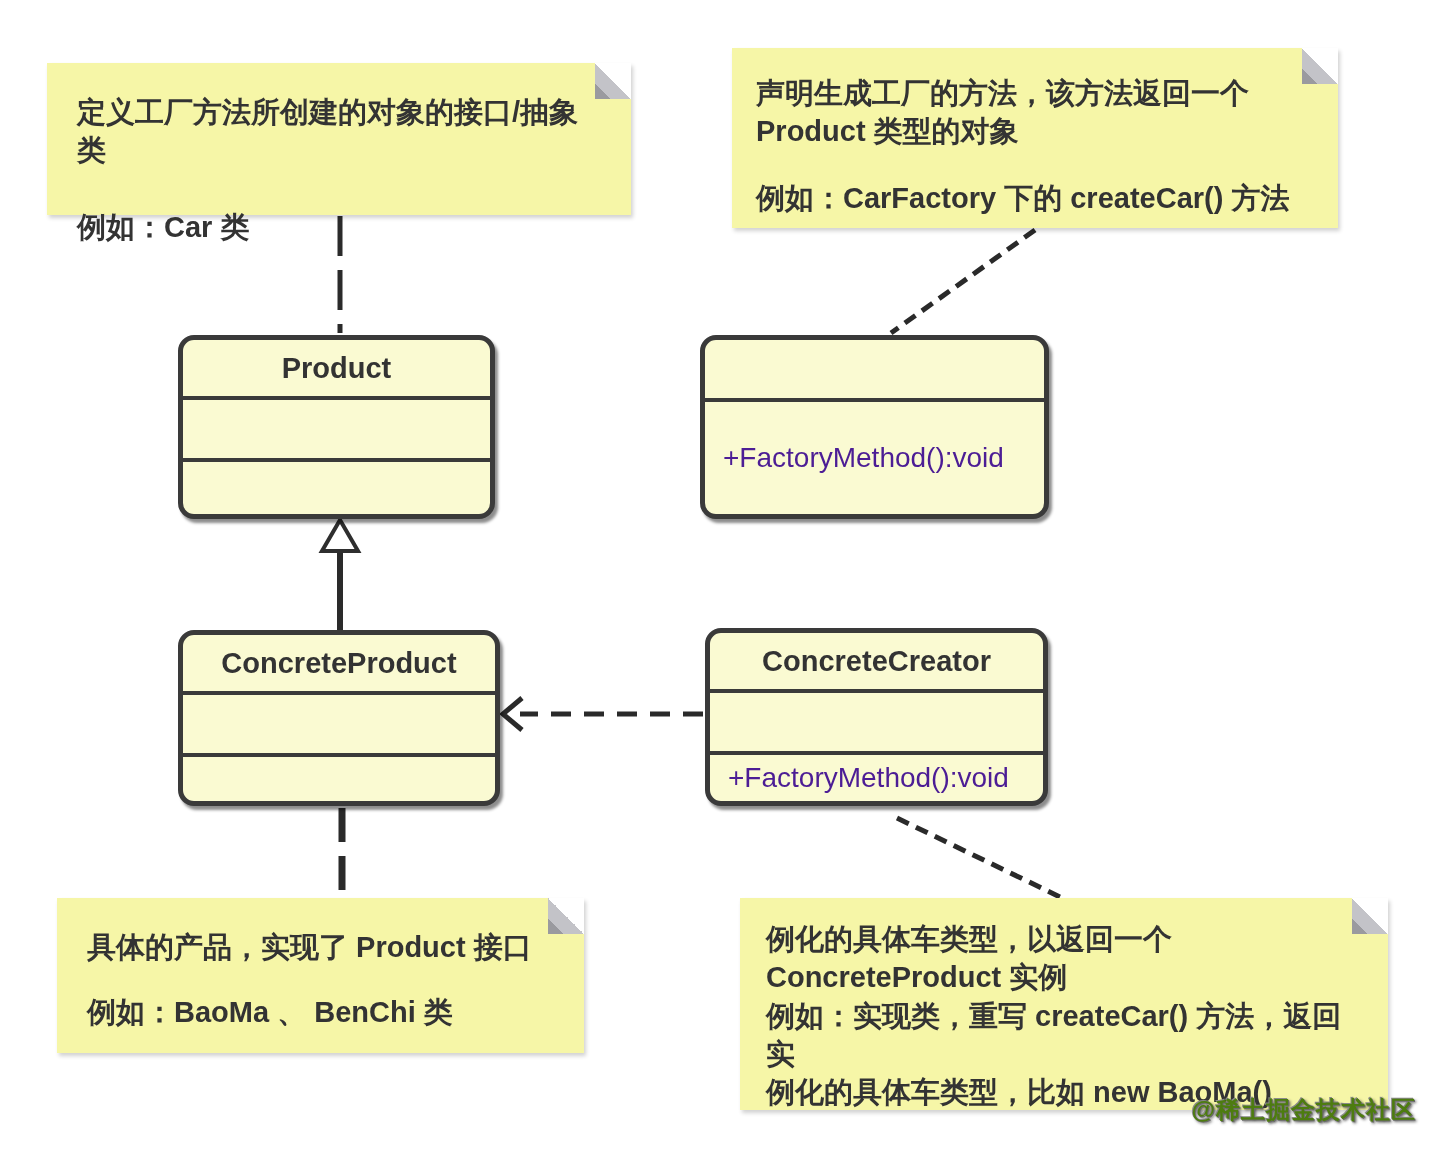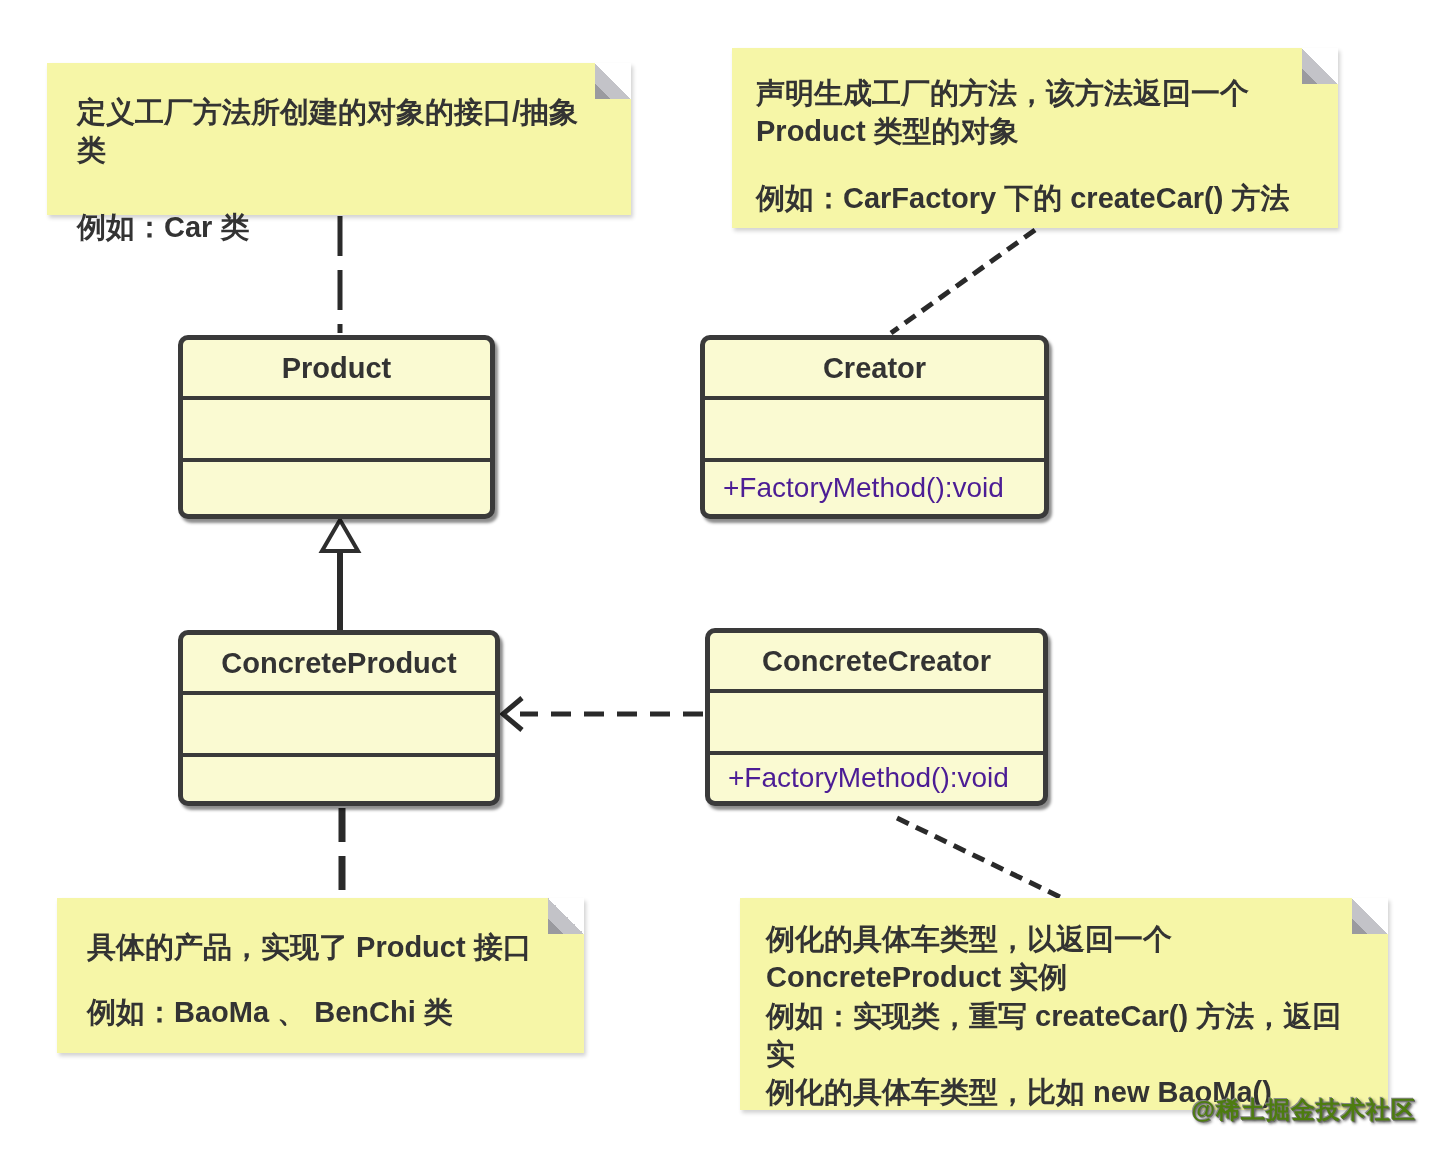--- a/index.html
+++ b/index.html
@@ -18,21 +18,21 @@
   .note .fold {
     position:absolute; top:0; right:0; width:36px; height:36px;
     background:linear-gradient(to bottom left,#ffffff 0 50%,#c3c3c8 50% 78%,#9a9a9f 78% 100%);
   }
   .note .ntext { font-weight:bold; line-height:1.32; }
   .n-body  { font-size:29px; }
   .n-ex    { font-size:29px; }
   
   .uml {
     position:absolute; background:#fafad2;
-    border:5px solid #3a3a3a; border-radius:10px;
+    border:5px solid #3a3a3a; border-radius:16px;
     box-shadow:3px 4px 3px rgba(0,0,0,0.45);
     box-sizing:border-box; z-index:3;
     display:flex; flex-direction:column;
   }
   .uml .title {
     height:56px; display:flex; align-items:center; justify-content:center;
     font-weight:bold; font-size:29px; border-bottom:4px solid #3a3a3a;
   }
   .uml .attrs {
     height:58px; border-bottom:4px solid #3a3a3a;
@@ -86,21 +86,20 @@
     <div class="ntext n-ex" style="margin-top:28px;">例如：CarFactory 下的 createCar() 方法</div>
   </div>
 
   <div class="uml" style="left:178px; top:335px; width:317px; height:184px;">
     <div class="title">Product</div>
     <div class="attrs"></div>
     <div class="methods"></div>
   </div>
 
   <div class="uml" style="left:700px; top:335px; width:349px; height:184px;">
-    <div class="title">Creator</div>
     <div class="attrs"></div>
     <div class="methods">+FactoryMethod():void</div>
   </div>
 
   <div class="uml" style="left:178px; top:630px; width:322px; height:176px;">
     <div class="title">ConcreteProduct</div>
     <div class="attrs"></div>
     <div class="methods"></div>
   </div>
 

